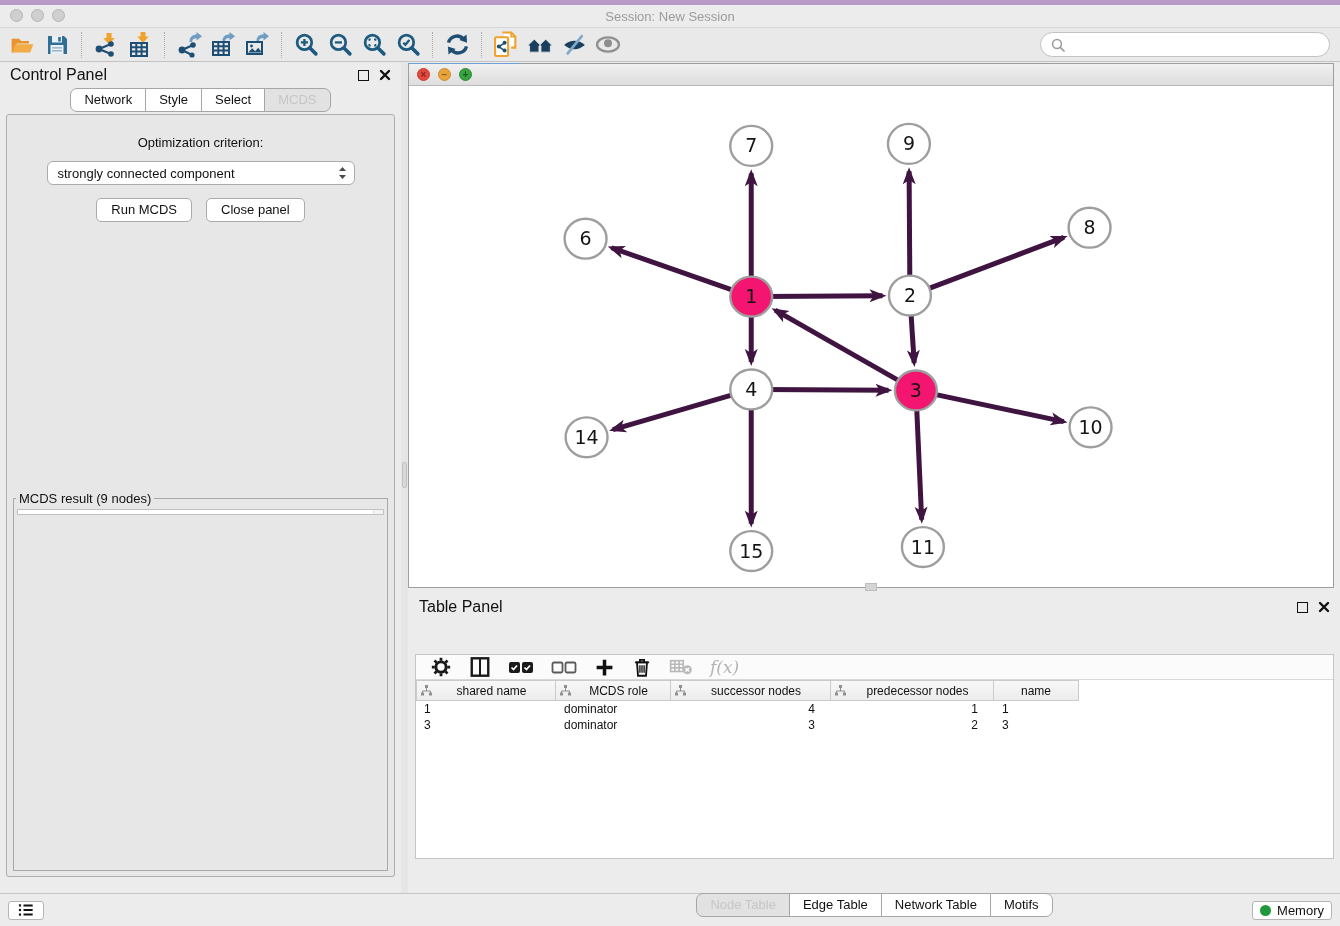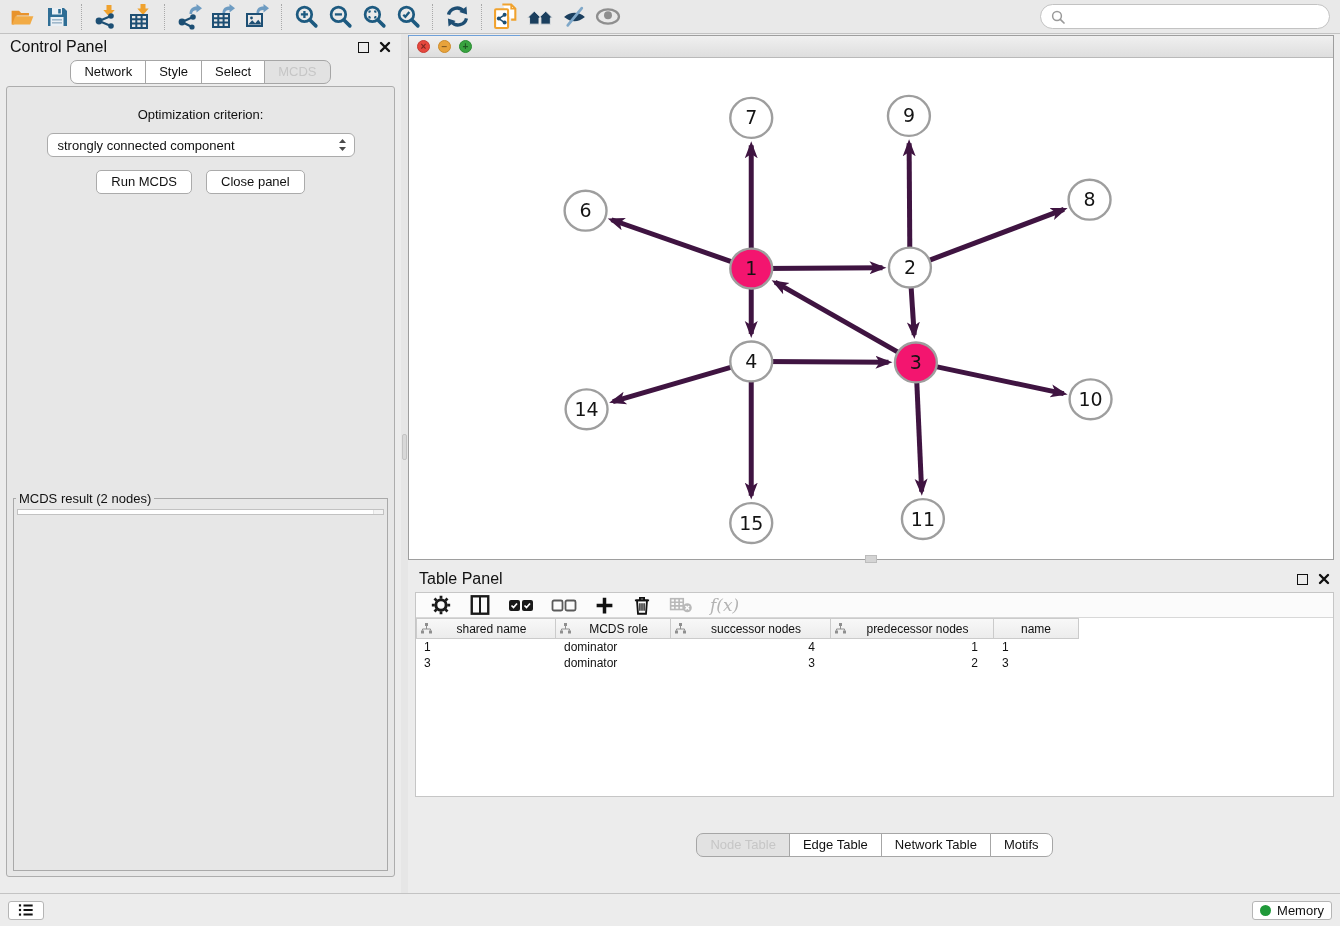--- a/index.html
+++ b/index.html
@@ -60,21 +60,21 @@
   .net-traffic .tl { width:13px; height:13px; border-radius:50%; display:flex; align-items:center; justify-content:center; font-size:10px; font-weight:bold; color:rgba(0,0,0,0.45); line-height:1; }
   .tl.red { background:#E5483E; border:1px solid #C73A32; }
   .tl.yellow { background:#E8A33B; border:1px solid #CC8B2B; }
   .tl.green { background:#38A33F; border:1px solid #2B8B33; }
   .net-title { flex:1; text-align:center; font-size:13px; color:#111; }
   .net-canvas { flex:1 1 auto; background:#fff; position:relative; }
   .net-canvas svg { position:absolute; inset:0; width:100%; height:100%; }
   .canvas-handle { position:absolute; bottom:-4px; left:50%; margin-left:-6px; width:12px; height:8px; background:#D4D4D4; border:1px solid #BDBDBD; }
 
   
-  .table-panel { flex:1 1 auto; background:#ECECEC; display:flex; flex-direction:column; padding:6px 6px 0 7px; min-height:0; }
+  .table-panel { flex:1 1 auto; background:#ECECEC; display:flex; flex-direction:column; padding:6px 6px 0 7px; min-height:0;gap:34px; }
   .tp-white { flex:0 0 auto; border:1px solid #C6C6C6; background:#FBFBFB; display:flex; flex-direction:column; }
   .tp-toolbar { height:25px; flex:0 0 auto; display:flex; align-items:center; gap:17px; padding:0 14px; border-bottom:1px solid #D8D8D8; }
   .tp-tool { display:flex; align-items:center; justify-content:center; background:none; border:none; }
   .fx { font-family:"DejaVu Serif", serif; font-style:italic; color:#B3B3B3; font-size:17px; }
   .tp-table { background:#fff; height:178px; overflow:hidden; }
   .thead { display:flex; height:21px;border-radius:9px; }
   .th { display:flex; align-items:center; background:linear-gradient(#F8F8F8,#ECECEC); border:1px solid #CBCBCB; border-left:none; font-size:12px; color:#111; padding:0 4px; }
   .th:first-child { border-left:1px solid #CBCBCB; }
   .th .th-label { flex:1; text-align:center; }
   .tr { display:flex; height:16px; align-items:center; }
@@ -88,20 +88,29 @@
   .status-btn { height:19px; background:#fff; border:1px solid #B5B5B5; border-radius:3px; display:flex; align-items:center; justify-content:center; padding:0 7px; gap:6px; font-size:13px; color:#111; }
   .mem-dot { width:11px; height:11px; border-radius:50%; background:#1F9939; display:inline-block; }
 
   .icon-sq { width:11px; height:11px; border:1.6px solid #111; display:inline-block; }
 </style>
 </head>
 <body>
 
 <div class="app">
 
+  <div class="titlebar">
+    <div class="accent"></div>
+    <div class="traffic">
+      <span></span>
+      <span></span>
+      <span></span>
+    </div>
+    <div class="title">Session: New Session</div>
+  </div>
 
   <div class="toolbar">
     <button class="tool-btn">
       <svg width="26" height="26" viewBox="0 0 24 24">
           <path d="M1.5 19V6.2h6.8l2 2.2h7.2v2.2H6.2L3.8 19z" fill="#E8932C"></path>
           <path d="M4.8 11.4h16.8l-3 7.6H2z" fill="#F2AB45"></path>
         </svg>
     </button>
     <button class="tool-btn">
       <svg width="24" height="24" viewBox="0 0 24 24">
@@ -272,21 +281,21 @@
                 <path d="M2 10l3.5 4L9 10z" fill="#4A4A4A"></path>
               </svg>
           </span>
         </div>
         <div class="btn-row">
           <button class="btn">Run MCDS</button>
           <button class="btn">Close panel</button>
         </div>
         <div class="cp-spacer"></div>
         <fieldset class="result">
-          <legend>MCDS result (2 nodes)</legend>
+          <legend>MCDS result (9 nodes)</legend>
           <div class="result-area" id="result-lines">
               <div>1</div>
             </div>
         </fieldset>
       </div>
     </aside>
 
     <div class="v-splitter">
       <div class="vs-handle"></div>
     </div>

